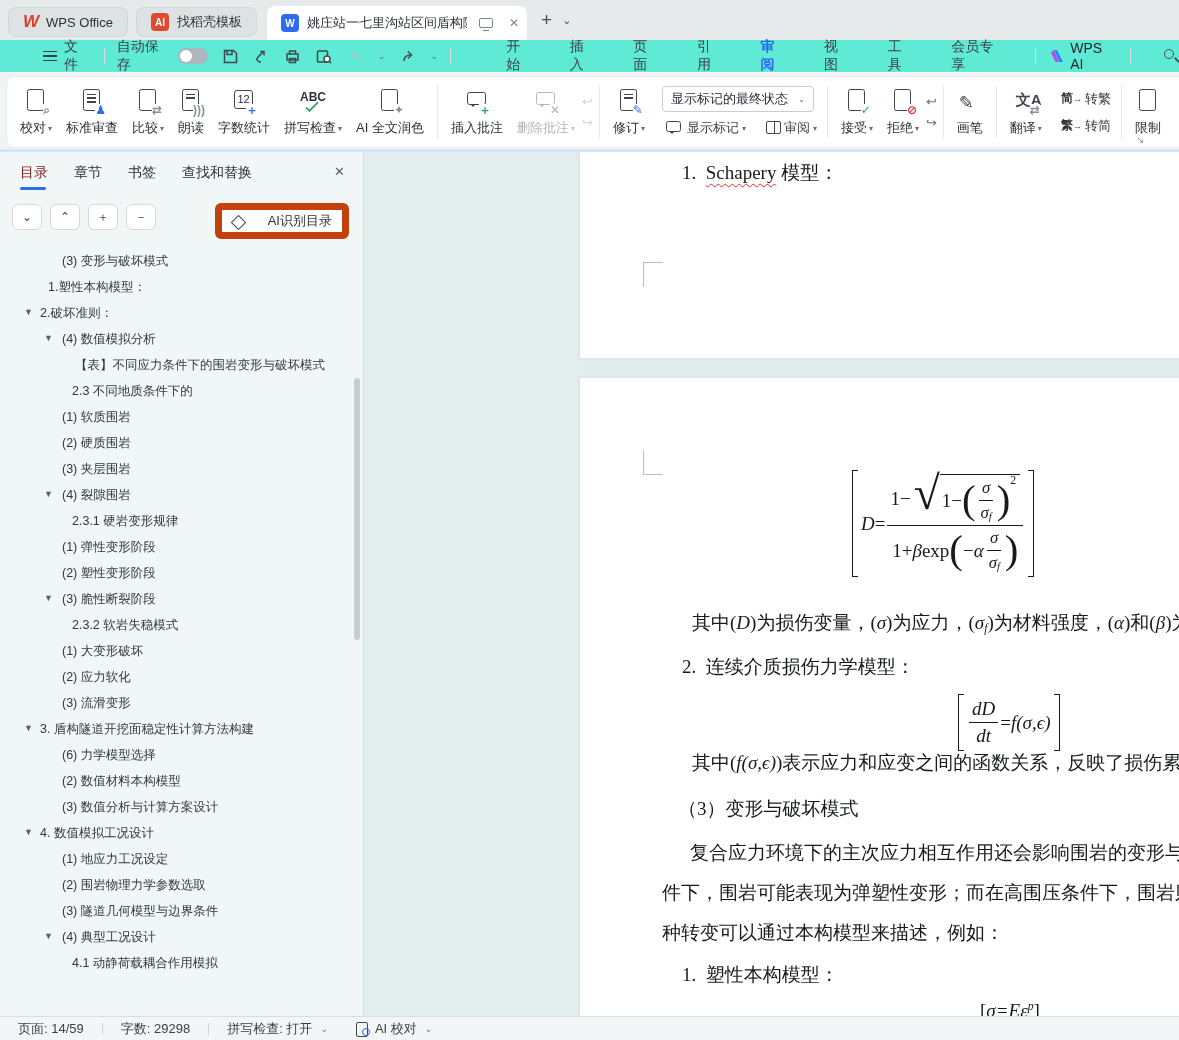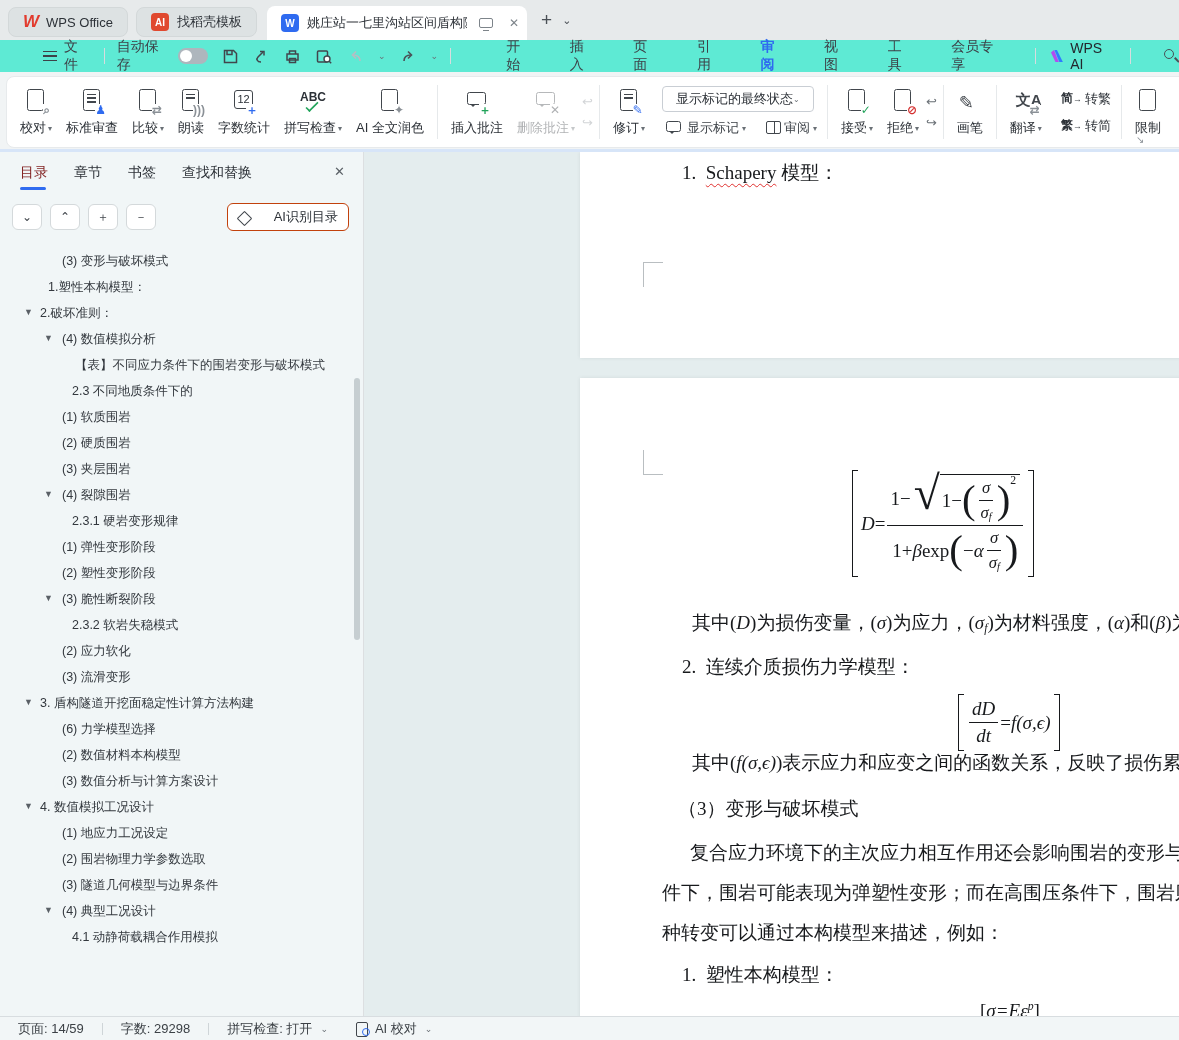--- a/index.html
+++ b/index.html
@@ -57,40 +57,40 @@
   .badge { position:absolute; right:-1px; bottom:-2px; font-size:12px; font-weight:bold; line-height:1; background:#fff; }
   .g { color:#21a35a; } .b { color:#2f6bf0; } .r { color:#d53030; } .gy { color:#8a9096; }
   .lines3 { position:absolute; left:8px; top:6px; width:9px; }
   .lines3 i { display:block; height:1.3px; background:#41464c; margin-bottom:2.6px; }
   .abcico { font-size:12px; font-weight:bold; letter-spacing:0; color:#2c3137; line-height:1; text-align:center; width:100%; position:absolute; top:3px; }
   .abccheck { position:absolute; left:4px; top:14px; width:16px; height:7px; border-bottom:2px solid #21a35a; border-left:2px solid #21a35a; transform:rotate(-45deg) scale(.8); }
   .n12 { position:absolute; left:3px; top:2px; width:19px; height:19px; border:1.6px solid #41464c; border-radius:3px; font-size:11px; font-weight:normal; text-align:center; line-height:17px; }
   .bubble { position:absolute; left:3px; top:4px; width:19px; height:13px; border:1.6px solid #41464c; border-radius:2.5px; }
   .bubble:after { content:""; position:absolute; left:2px; bottom:-6px; border:3px solid transparent; border-top-color:#41464c; }
   .smbtn { display:flex; align-items:center; gap:3px; font-size:13px; padding:2px 4px; white-space:nowrap; }
-  .combo { width:152px; height:26px; border:1px solid #c9ced4; border-radius:4px; background:#fff; display:flex; align-items:center; justify-content:center; padding:0 8px; font-size:13px; color:#2c3137; }
+  .combo { width:152px; height:26px; border:1px solid #c9ced4; border-radius:4px; background:#fff; display:flex; align-items:center; justify-content:space-between; padding:0 8px; font-size:13px; color:#2c3137; }
   .colstack { display:flex; flex-direction:column; gap:5px; justify-content:center; }
   .rowpair { display:flex; gap:12px; }
   .arrstack { display:flex; flex-direction:column; gap:6px; font-size:13px; color:#8a9096; }
   .cnbox { font-size:12px; font-weight:bold; color:#2c3137; }
   .tinyarrow { font-size:9px; color:#41464c; }
   .expandmark { position:absolute; left:1136px; top:62px; font-size:10px; color:#8a9096; }
   .ribbonline { position:absolute; left:0; top:149px; width:1179px; height:3px; background:#d7e5f8; }
 
   
   .main { position:absolute; left:0; top:152px; width:1179px; height:864px; overflow:hidden; }
   .sidebar { position:absolute; left:0; top:0; width:364px; height:864px; background:#f1f6f7; border-right:1px solid #dcdfe1; }
   .stabs { position:absolute; left:20px; top:12px; display:flex; gap:26px; font-size:14px; color:#2c3137; }
   .stab { position:relative; padding-bottom:8px; }
   .stab.active { color:#7f1d1d; }
   .stab.active:after { content:""; position:absolute; left:0; right:2px; bottom:0; height:3px; border-radius:2px; background:#2f6bf0; }
   .sclose { position:absolute; right:18px; top:12px; font-size:13px; color:#5a6066; }
   .sctrl { position:absolute; left:12px; top:52px; display:flex; gap:8px; }
   .sqb { width:30px; height:26px; background:#fff; border:1px solid #d4d9db; border-radius:6px; font-size:12px; color:#41464c; display:flex; align-items:center; justify-content:center; }
-  .aibtn { position:absolute; right:14px; top:51px; height:28px; background:#fff; border:1px solid #c2410c; border-radius:6px; display:flex; align-items:center; gap:23px; padding:0 10px; font-size:13px; color:#2c3137; }
+  .aibtn { position:absolute; right:14px; top:51px; height:36px; background:#fff; border:7px solid #c2410c; border-radius:6px; display:flex; align-items:center; gap:23px; padding:0 10px; font-size:13px; color:#2c3137; }
   .aibtn .pen { width:13px; height:13px; position:relative; }
   .aibtn .pen:before { content:""; position:absolute; left:1px; top:2px; width:9px; height:9px; border:1.4px solid #41464c; transform:rotate(45deg); border-radius:1px; }
   .toclist { position:absolute; left:0; top:96px; width:352px; height:768px; overflow:hidden; font-size:12.5px; color:#33383e; }
   .tocrow { position:relative; height:26px; }
   .tocrow .arr { position:absolute; top:7px; font-size:9px; color:#5a6066; }
   .tocrow .tlabel { position:absolute; top:5px; white-space:nowrap; }
   .sthumb { position:absolute; left:354px; top:226px; width:6px; height:262px; border-radius:3px; background:#c6ced1; }
 
   .canvas { position:absolute; left:364px; top:0; width:815px; height:864px; background:#e4edee; overflow:hidden; }
   .page { position:absolute; left:216px; width:740px; background:#fff; box-shadow:0 0 4px rgba(0,0,0,.08); }
@@ -533,20 +533,24 @@
         <div class="tocrow">
           <span class="arr" style="left: 44px;">▼</span>
           <span class="tlabel" style="left: 62px;">(3) 脆性断裂阶段</span>
         </div>
 
         <div class="tocrow">
 
           <span class="tlabel" style="left: 72px;">2.3.2 软岩失稳模式</span>
         </div>
 
+        <div class="tocrow">
+
+          <span class="tlabel" style="left: 62px;">(1) 大变形破坏</span>
+        </div>
 
         <div class="tocrow">
 
           <span class="tlabel" style="left: 62px;">(2) 应力软化</span>
         </div>
 
         <div class="tocrow">
 
           <span class="tlabel" style="left: 62px;">(3) 流滑变形</span>
         </div>

